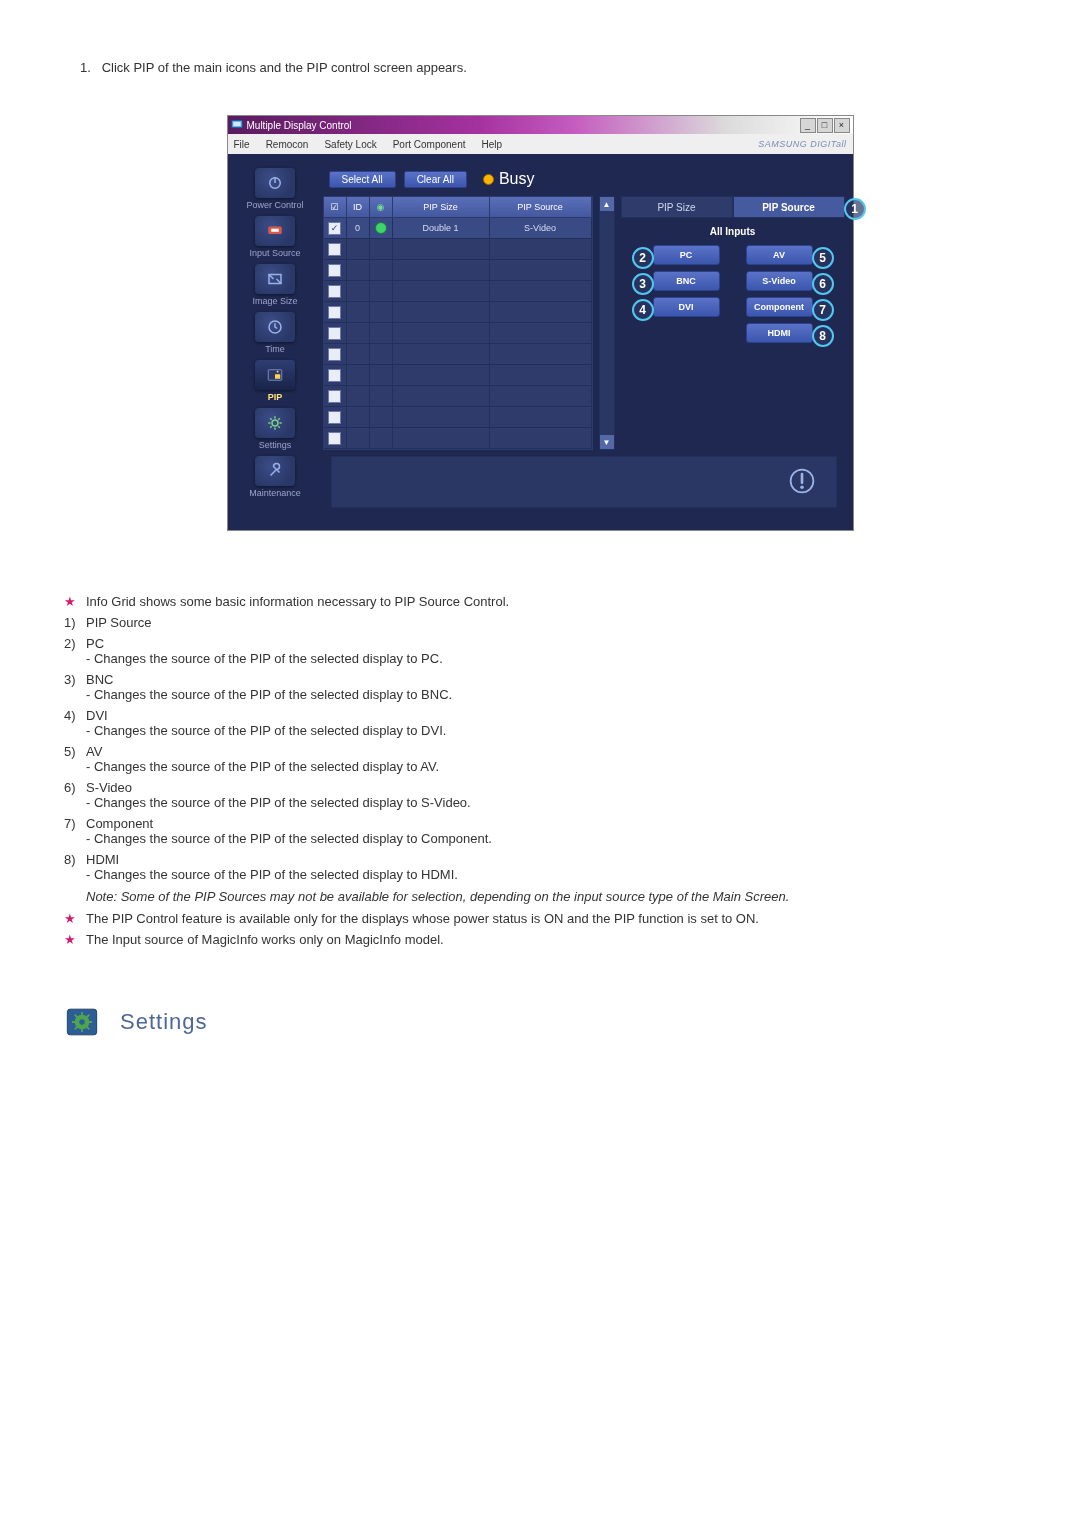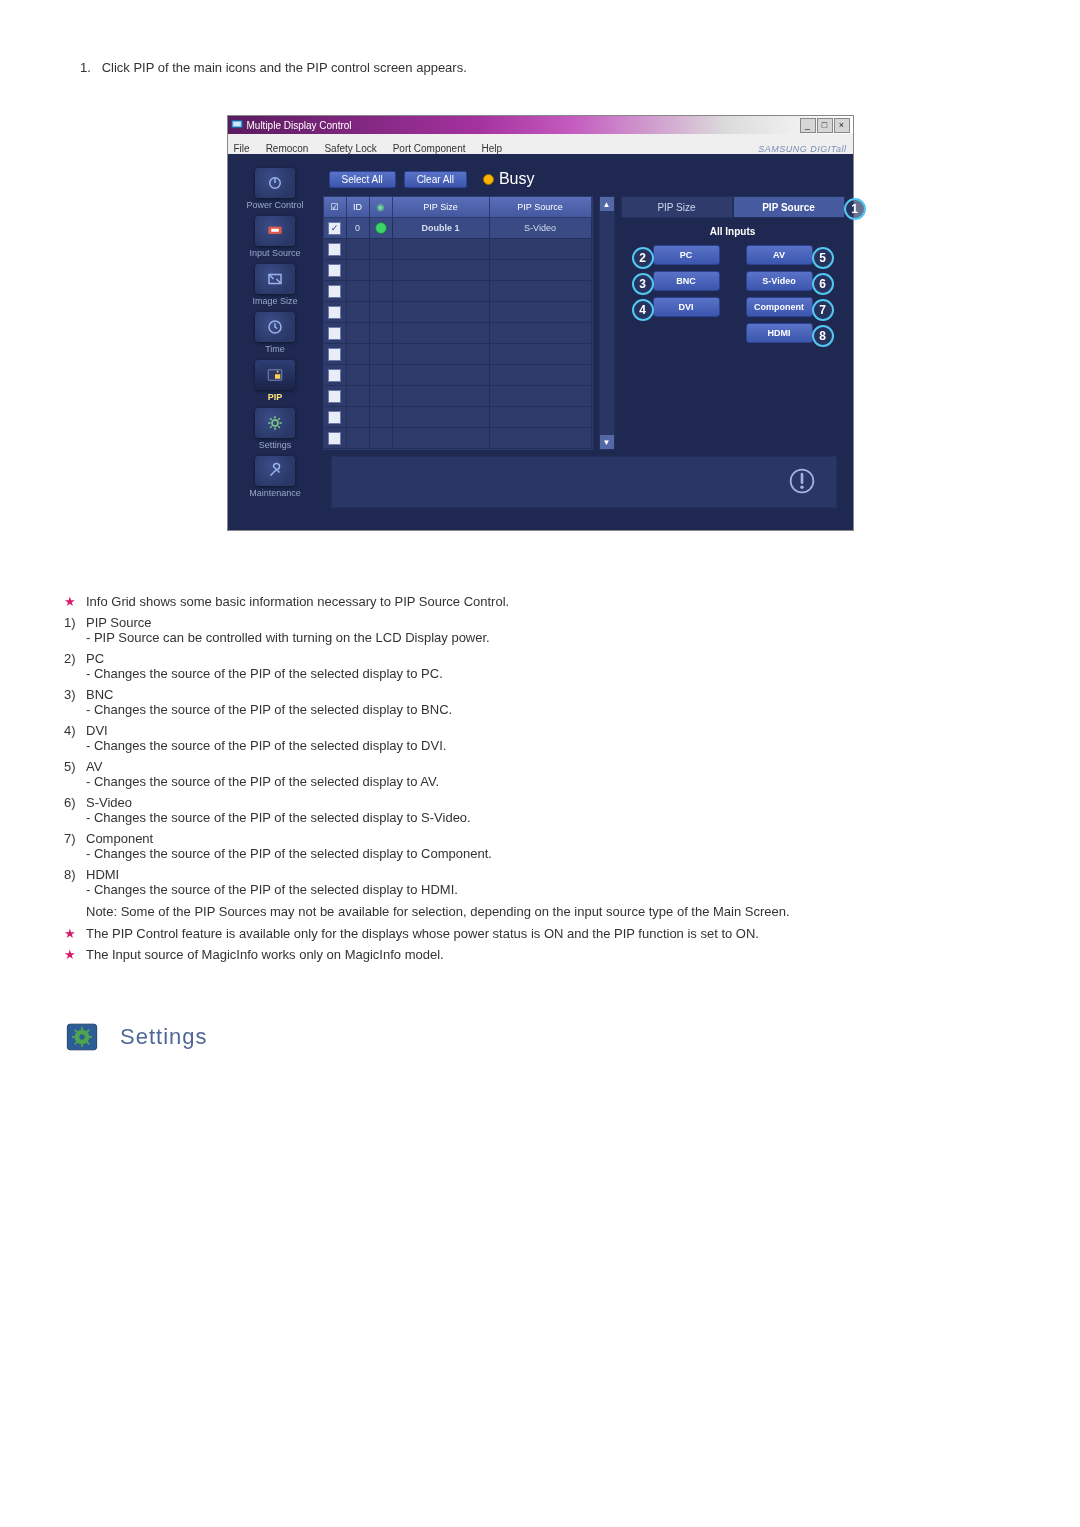--- a/index.html
+++ b/index.html
@@ -30,21 +30,21 @@
   }
   .title-bar-left { display:flex; align-items:center; gap:4px; color:#fff; font-size:10px; }
   .title-bar-left svg { width:12px; height:12px; }
   .win-controls { display:flex; gap:1px; }
   .win-btn {
     width:14px; height:13px; background:#d6d6d6; border:1px solid #888;
     display:flex; align-items:center; justify-content:center; font-size:9px; color:#222;
   }
   .menu-bar {
     height: 20px; background:#efefef;
-    display:flex; align-items:flex-end; justify-content:space-between;
+    display:flex; align-items:center; justify-content:space-between;
     padding:0 6px; color:#333; font-size:10px;
   }
   .menu-bar-left { display:flex; gap:16px; }
   .menu-bar-left span { cursor:default; }
   .brand { font-style:italic; color:#7a8db5; font-size:9px; letter-spacing:0.5px; }
   .app-body { display:flex; background:#1e2850; }
   .sidebar {
     width:95px; padding:10px 0 14px 0;
     display:flex; flex-direction:column; align-items:center; gap:2px;border-radius:32px;
   }
@@ -84,21 +84,21 @@
   .gh-src { flex:1; }
   .grid-rows { border:1px solid #2c3a6e; border-top:none; }
   .grow {
     display:flex; height:20px; background:#2f3c6b; border-bottom:1px solid #22305c;
   }
   .grow.first { background:#3a4a84; }
   .gc { border-right:1px solid #22305c; display:flex; align-items:center; justify-content:center; font-size:9px; color:#d7def2;}
   .gc-chk { width:22px; }
   .gc-id  { width:22px; }
   .gc-st  { width:22px; }
-  .gc-size{ width:96px;font-weight:bold; }
+  .gc-size{ width:96px; }
   .gc-src { flex:1; }
   .chkbox {
     width:11px; height:11px; background:#e9edf7; border:1px solid #6b7aa8;
     display:flex; align-items:center; justify-content:center; font-size:9px; color:#1a3a8a;
   }
   .status-dot { width:10px; height:10px; border-radius:50%; background:#3fd36b; border:1px solid #1a7d39; }
   .scroll-col {
     width:14px; display:flex; flex-direction:column; justify-content:space-between;
     background:#2a3765; border:1px solid #22305c;
   }
@@ -445,30 +445,30 @@
         </span>
       </div>
     </div>
   </div>
 </div>
 
 <ul class="star-list">
   <li><span>Info Grid shows some basic information necessary to PIP Source Control.</span></li>
 </ul>
 <ul class="num-list" id="num-list">
-    <li><span class="idx">1)</span><span>PIP Source</span><span class="sub">- PIP Source can be controlled with turning on the LCD Display power.</span></li>
+    <li><span class="idx">1)</span><span>PIP Source</span></li>
     <li><span class="idx">2)</span><span>PC</span><span class="sub">- Changes the source of the PIP of the selected display to PC.</span></li>
     <li><span class="idx">3)</span><span>BNC</span><span class="sub">- Changes the source of the PIP of the selected display to BNC.</span></li>
     <li><span class="idx">4)</span><span>DVI</span><span class="sub">- Changes the source of the PIP of the selected display to DVI.</span></li>
     <li><span class="idx">5)</span><span>AV</span><span class="sub">- Changes the source of the PIP of the selected display to AV.</span></li>
     <li><span class="idx">6)</span><span>S-Video</span><span class="sub">- Changes the source of the PIP of the selected display to S-Video.</span></li>
     <li><span class="idx">7)</span><span>Component</span><span class="sub">- Changes the source of the PIP of the selected display to Component.</span></li>
     <li><span class="idx">8)</span><span>HDMI</span><span class="sub">- Changes the source of the PIP of the selected display to HDMI.</span></li>
   </ul>
-<div style="padding:4px 0 4px 26px;"><span>Note: Some of the PIP Sources may not be available for selection, depending on the input source type of the Main Screen.</span></div>
+<div style="padding:4px 0 4px 26px;font-style:italic;"><span>Note: Some of the PIP Sources may not be available for selection, depending on the input source type of the Main Screen.</span></div>
 <ul class="star-list">
   <li><span>The PIP Control feature is available only for the displays whose power status is ON and the PIP function is set to ON.</span></li>
   <li><span>The Input source of MagicInfo works only on MagicInfo model.</span></li>
 </ul>
 
 <div class="settings-section">
   <span class="settings-icon">
     <svg viewBox="0 0 48 48">
       <rect x="8" y="10" width="32" height="28" rx="3" fill="#2c5d97" stroke="#1a3b63"></rect>
       <circle cx="24" cy="24" r="8" fill="#4fa54f"></circle>

